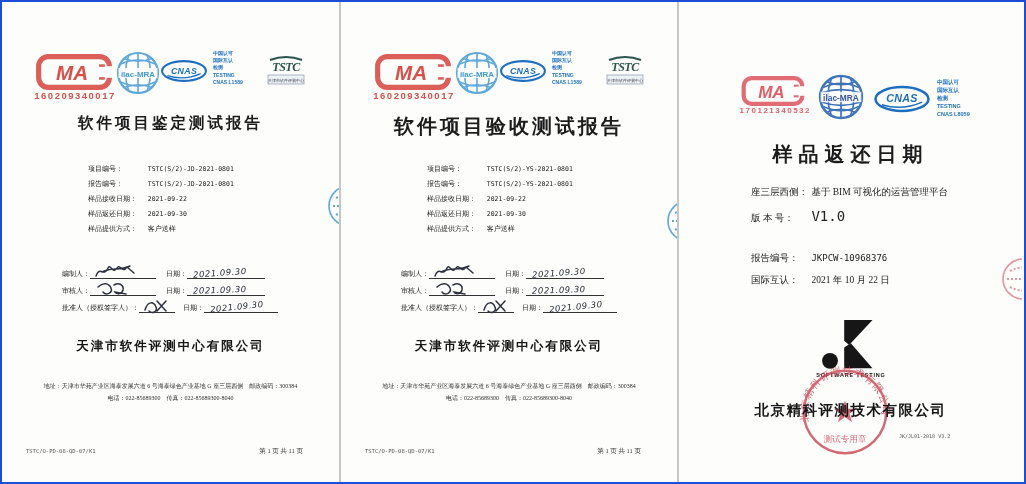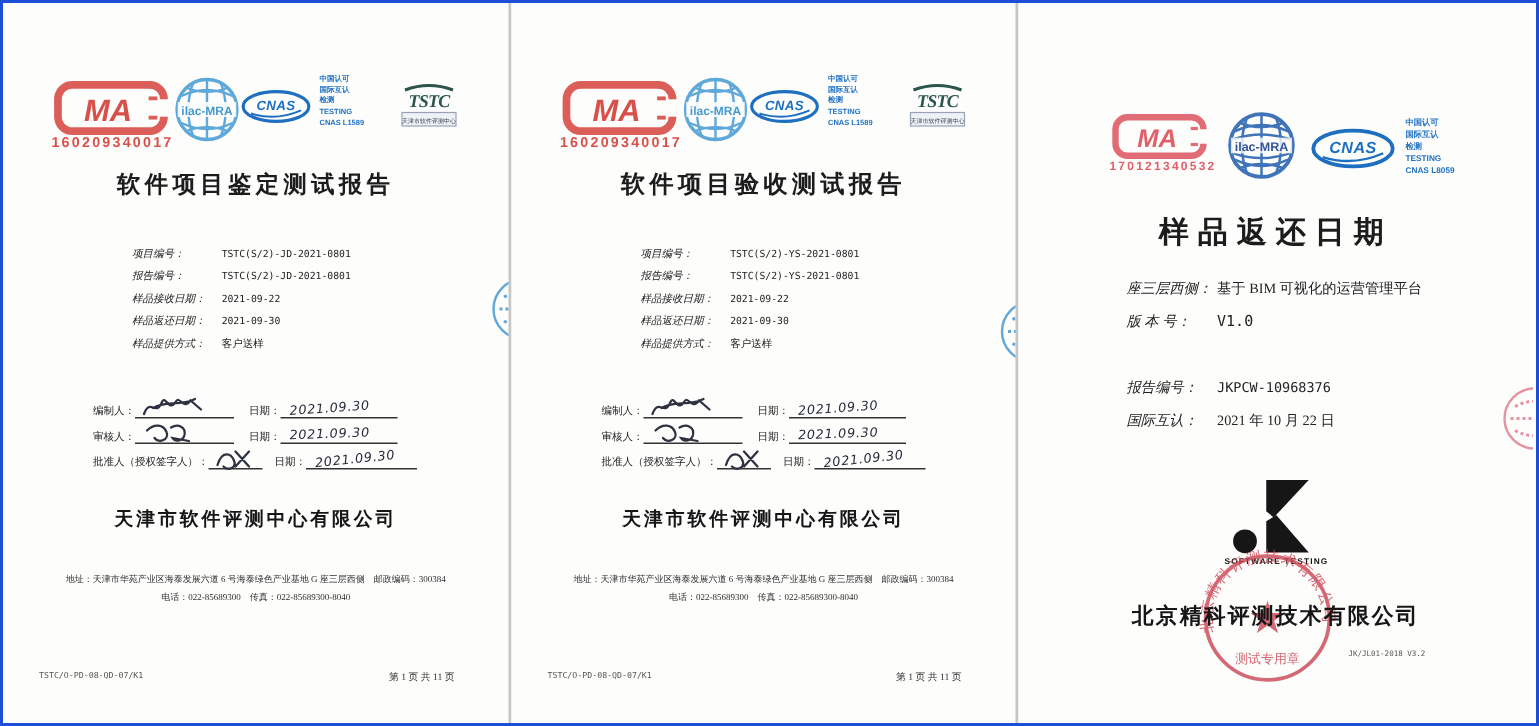--- a/index.html
+++ b/index.html
@@ -14,21 +14,21 @@
   
   .cma-num{position:absolute;color:#d8504a;font-family:"Liberation Sans",sans-serif;
            font-weight:bold;letter-spacing:1.5px;}
   .cnas-block{position:absolute;color:#2273c3;font-family:"Liberation Sans",sans-serif;
               font-weight:bold;}
   .cnas-block div{white-space:nowrap;}
   
   .doc-title{position:absolute;left:0;width:100%;text-align:center;font-weight:bold;color:#1c1c1c;}
   
   .f-row{position:absolute;white-space:nowrap;color:#222;}
-  .f-label{display:inline-block;font-style:italic;}
+  .f-label{display:inline-block;}
   .f-value{font-family:"DejaVu Sans Mono",monospace;}
   
   .sig-row{position:absolute;display:flex;align-items:flex-end;font-size:7px;color:#222;white-space:nowrap;}
   .u-line{display:inline-block;border-bottom:1px solid #333;position:relative;height:10px;}
   .sig-svg{position:absolute;left:4px;bottom:-2px;}
   .hand{display:inline-block;font-family:"DejaVu Sans",sans-serif;font-style:italic;
         color:#272b3a;font-size:8.5px;transform:rotate(-4deg);padding-left:6px;letter-spacing:0.5px;}
   .company{position:absolute;left:0;width:100%;text-align:center;font-weight:bold;color:#161616;}
   .addr{position:absolute;left:0;width:100%;text-align:center;color:#2f2f2f;}
   .foot{position:absolute;color:#555;font-family:"DejaVu Sans Mono",monospace;}
@@ -207,21 +207,21 @@
       <div>CNAS L1589</div>
     </div>
 
     <svg class="abs" style="left:264px;top:50px" width="40" height="36" viewBox="0 0 40 34">
       <path d="M4,7 Q20,1 36,7" stroke="#2a544c" stroke-width="2" fill="none"></path>
       <text x="20" y="18" font-size="12" font-weight="bold" font-style="italic" text-anchor="middle" fill="#2a544c" letter-spacing="-0.5" font-family="Liberation Serif,serif">TSTC</text>
       <rect x="2" y="22" width="36" height="9" fill="#eef1f6" stroke="#98a2b6" stroke-width="0.8"></rect>
       <text x="20" y="28.7" font-size="4" text-anchor="middle" fill="#3c4454">天津市软件评测中心</text>
     </svg>
 
-    <div class="doc-title" style="top:111px;font-size:16px;letter-spacing:3px">软件项目验收测试报告</div>
+    <div class="doc-title" style="top:111px;font-size:20px;letter-spacing:3px">软件项目验收测试报告</div>
 
     <div class="f-row" style="left:86px;top:162px;font-size:7px">
       <span class="f-label" style="width:58px">项目编号：</span>
       <span class="f-value" style="font-size:6.5px">TSTC(S/2)-YS-2021-0801</span>
     </div>
     <div class="f-row" style="left:86px;top:177px;font-size:7px">
       <span class="f-label" style="width:58px">报告编号：</span>
       <span class="f-value" style="font-size:6.5px">TSTC(S/2)-YS-2021-0801</span>
     </div>
     <div class="f-row" style="left:86px;top:192px;font-size:7px">
@@ -335,21 +335,21 @@
     </div>
 
     <div class="doc-title" style="top:139px;font-size:20px;letter-spacing:6px">样品返还日期</div>
 
     <div class="f-row" style="left:72px;top:184px;font-size:9.5px">
       <span class="f-label" style="width:58px">座三层西侧：</span>
       <span>基于 BIM 可视化的运营管理平台</span>
     </div>
     <div class="f-row" style="left:72px;top:206px;font-size:9.5px">
       <span class="f-label" style="width:58px">版 本 号：</span>
-      <span class="f-value" style="font-size:10px">V1.0</span>
+      <span class="f-value" style="font-size:14px">V1.0</span>
     </div>
     <div class="f-row" style="left:72px;top:250px;font-size:9.5px">
       <span class="f-label" style="width:58px">报告编号：</span>
       <span class="f-value" style="font-size:9px">JKPCW-10968376</span>
     </div>
     <div class="f-row" style="left:72px;top:272px;font-size:9.5px">
       <span class="f-label" style="width:58px">国际互认：</span>
       <span>2021 年 10 月 22 日</span>
     </div>
 

